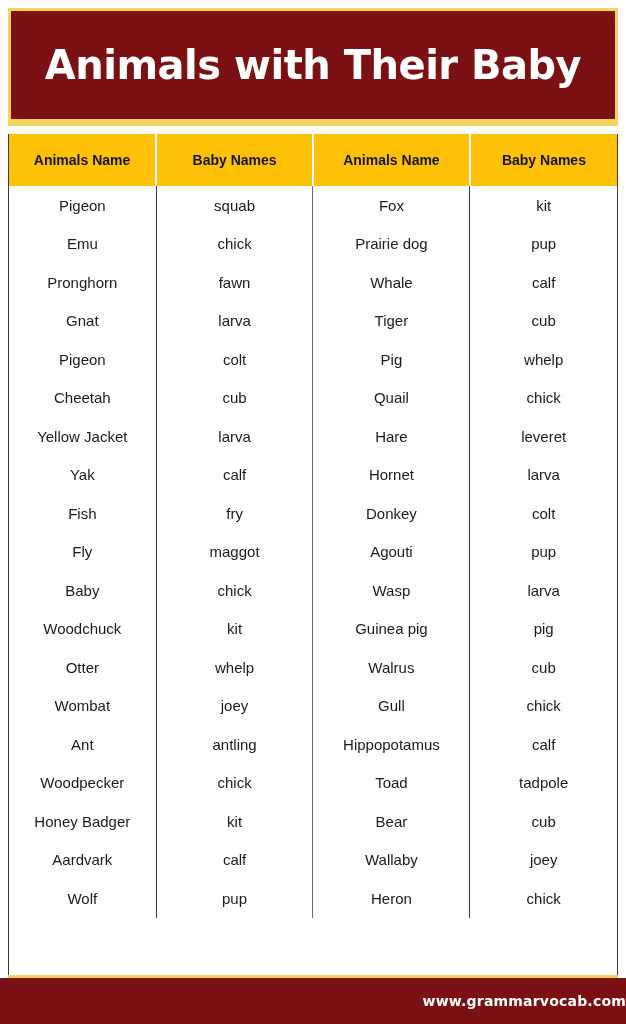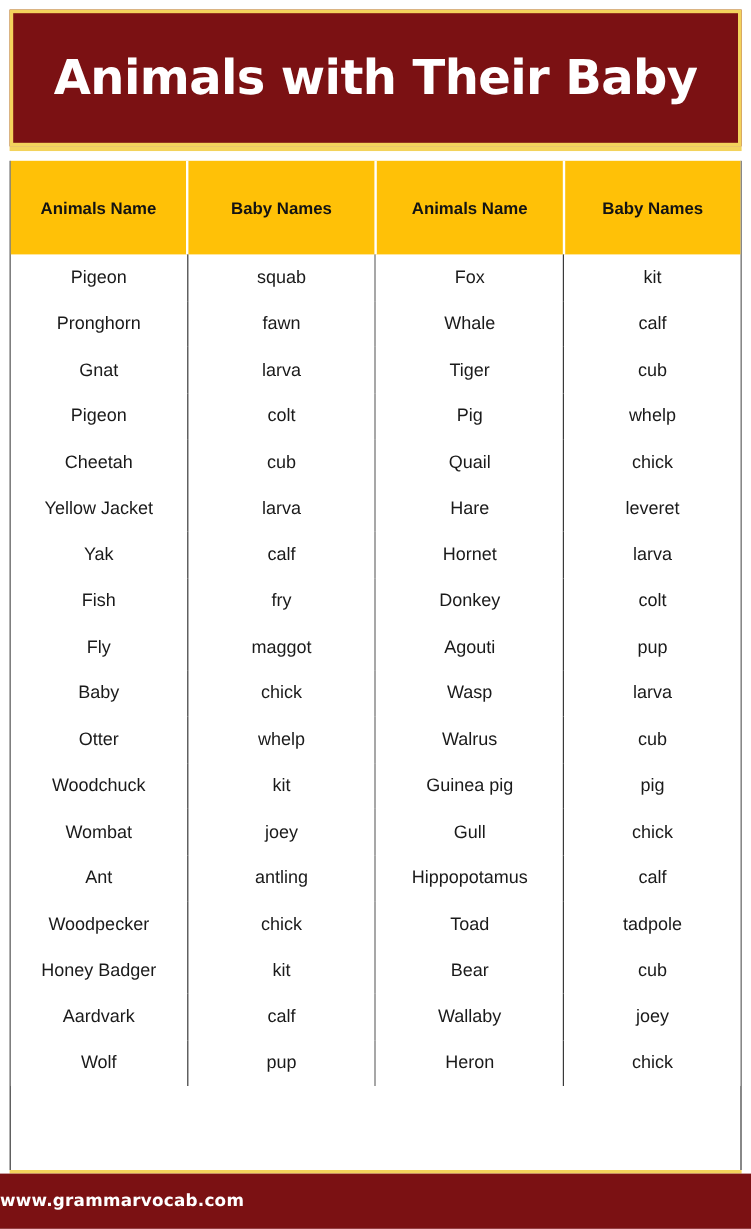--- a/index.html
+++ b/index.html
@@ -63,21 +63,21 @@
   table.grid col.c1{width:24.2%;}
   table.grid col.c2{width:25.8%;}
   table.grid col.c3{width:25.8%;}
   table.grid col.c4{width:24.2%;}
 
   thead th{
     background:#FFC107;
     color:#131313;
     font-size:14px;
     font-weight:bold;
-    height:78px;
+    height:52px;
     text-align:center;
     vertical-align:middle;
     border-right:2px solid #FFFFFF;
     padding:0;
   }
   thead th:last-child{border-right:none;}
 
   tbody td{
     height:38.5px;
     text-align:center;
@@ -94,21 +94,21 @@
 
   
   .footer-gold{
     margin:0 8px;
     height:3px;
     background:#F3D35C;
   }
   .footer{
     height:46px;
     background:#7B1113;
-    display:flex;align-items:center;justify-content:flex-start;
+    display:flex;align-items:center;justify-content:flex-end;
   }
   .footer-text{
     color:#FFFFFF;
     font-size:14px;
     font-weight:bold;
     font-family:"DejaVu Sans", sans-serif;
     letter-spacing:0.2px;
   }
 </style>
 </head>
@@ -139,20 +139,26 @@
         </tr>
       </thead>
       <tbody id="table-body">
           <tr>
             <td>Pigeon</td>
             <td class="mid-div">squab</td>
             <td>Fox</td>
             <td>kit</td>
           </tr>
           <tr>
+            <td>Emu</td>
+            <td class="mid-div">chick</td>
+            <td>Prairie dog</td>
+            <td>pup</td>
+          </tr>
+          <tr>
             <td>Pronghorn</td>
             <td class="mid-div">fawn</td>
             <td>Whale</td>
             <td>calf</td>
           </tr>
           <tr>
             <td>Gnat</td>
             <td class="mid-div">larva</td>
             <td>Tiger</td>
             <td>cub</td>
@@ -193,32 +199,32 @@
             <td>Agouti</td>
             <td>pup</td>
           </tr>
           <tr>
             <td>Baby</td>
             <td class="mid-div">chick</td>
             <td>Wasp</td>
             <td>larva</td>
           </tr>
           <tr>
+            <td>Woodchuck</td>
+            <td class="mid-div">kit</td>
+            <td>Guinea pig</td>
+            <td>pig</td>
+          </tr>
+          <tr>
             <td>Otter</td>
             <td class="mid-div">whelp</td>
             <td>Walrus</td>
             <td>cub</td>
           </tr>
           <tr>
-            <td>Woodchuck</td>
-            <td class="mid-div">kit</td>
-            <td>Guinea pig</td>
-            <td>pig</td>
-          </tr>
-          <tr>
             <td>Wombat</td>
             <td class="mid-div">joey</td>
             <td>Gull</td>
             <td>chick</td>
           </tr>
           <tr>
             <td>Ant</td>
             <td class="mid-div">antling</td>
             <td>Hippopotamus</td>
             <td>calf</td>

